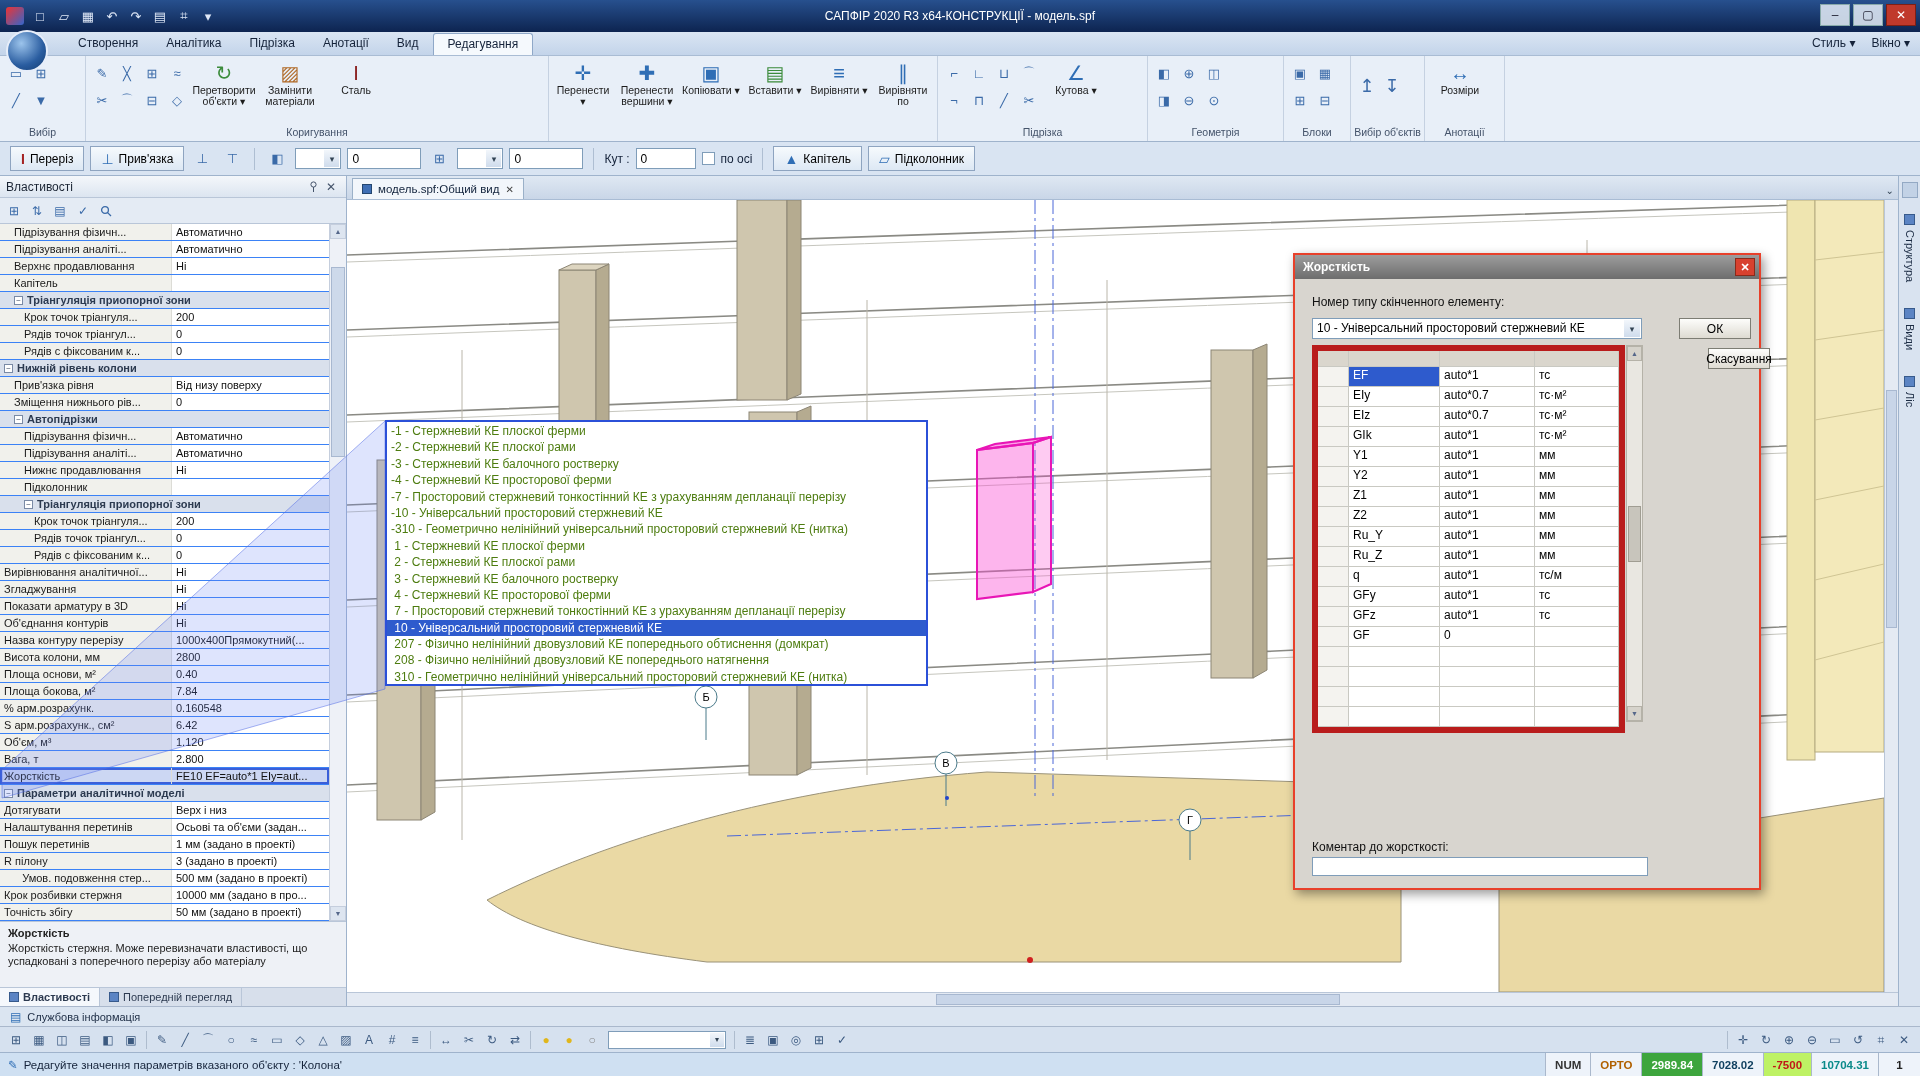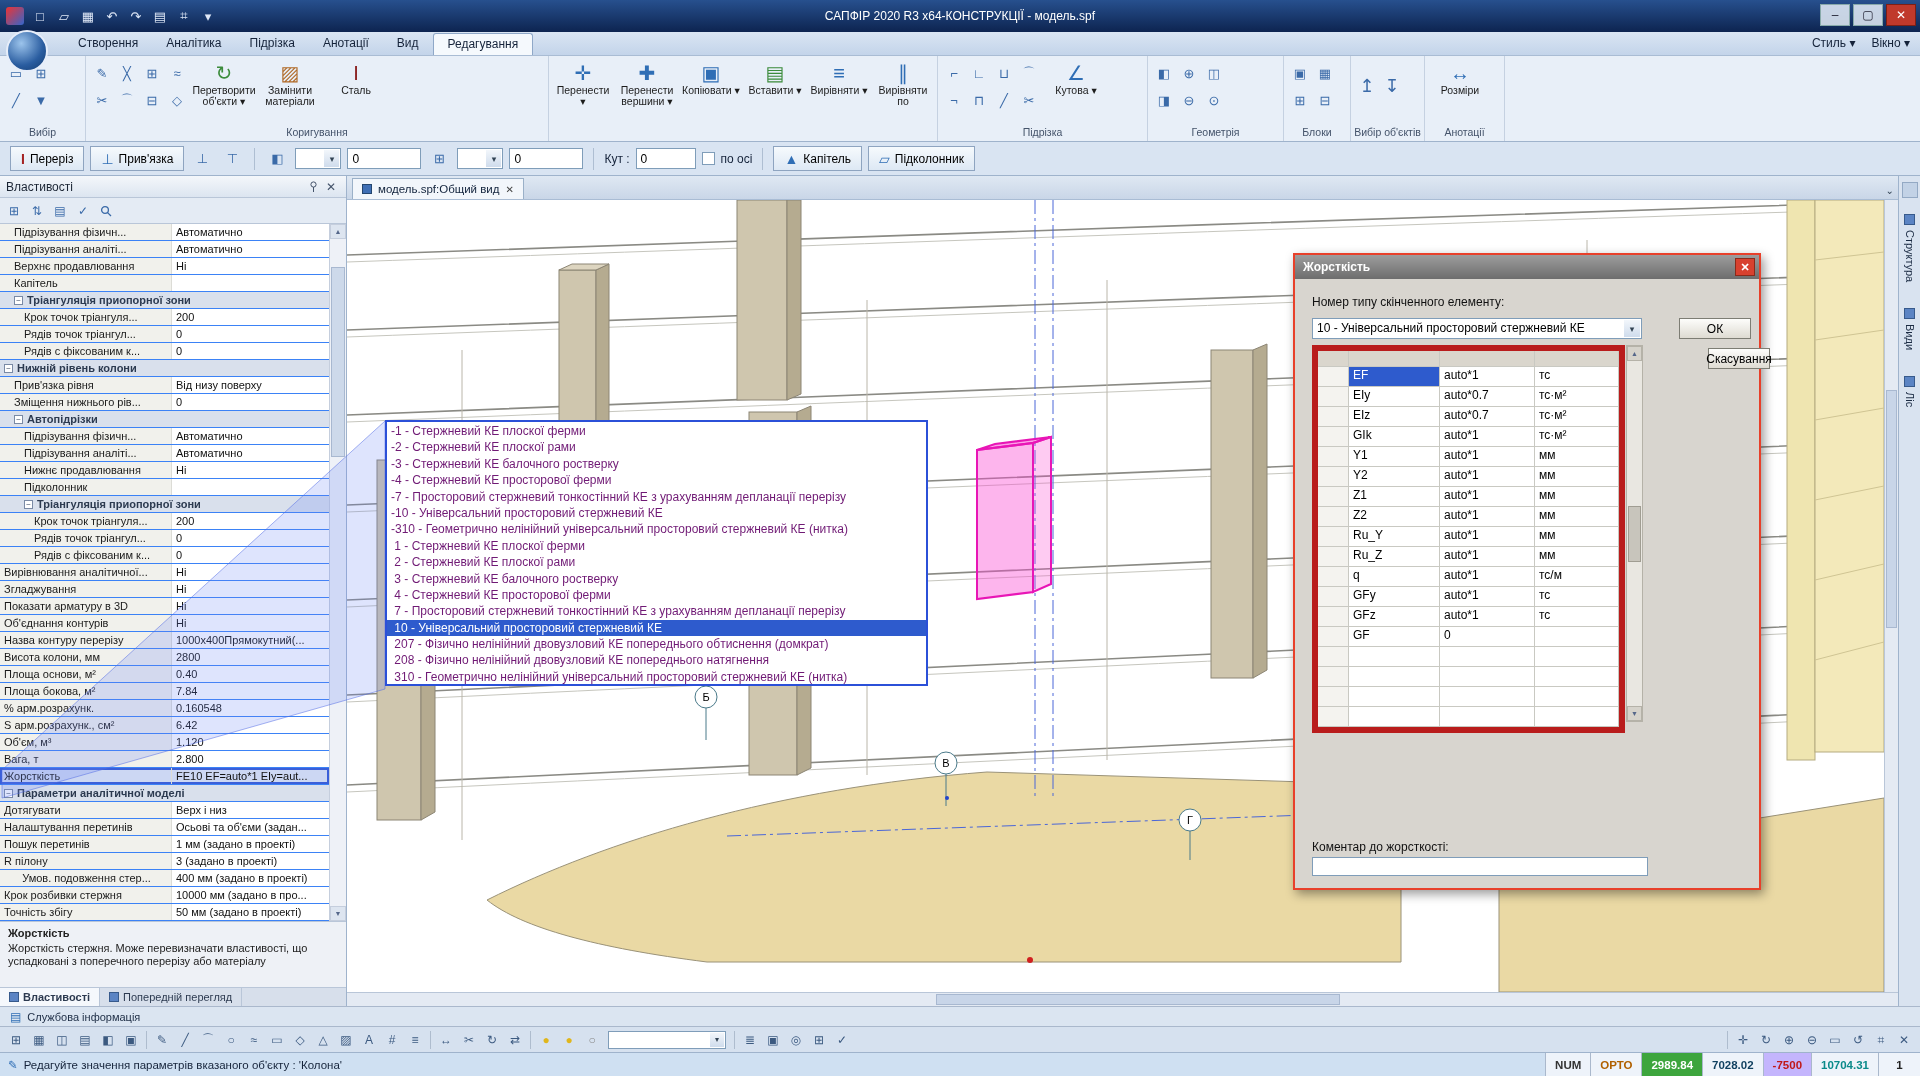--- a/index.html
+++ b/index.html
@@ -111,21 +111,21 @@
   .bsep { width:1px; height:18px; background:#aebcce; margin:0 3px; }
   .bselect { width:118px; height:18px; border:1px solid #7f9db9; background:#fff; position:relative; margin:0 4px; cursor:default; }
   .bselect .barrow { position:absolute; right:1px; top:1px; bottom:1px; width:14px; background:linear-gradient(#f2f6fb,#cfdcec); font-size:8px; display:flex; align-items:center; justify-content:center; color:#345; }
   .bspacer { flex:1; }
   .statusbar { height:24px; background:#d6e1ef; border-top:1px solid #9fb3cc; display:flex; align-items:stretch; font-size:11.5px; }
   .smsg { flex:1; display:flex; align-items:center; gap:6px; padding-left:8px; background:#cfe0f2; color:#15233a; }
   .sseg { display:flex; align-items:center; justify-content:center; padding:0 9px; border-left:1px solid #aab8cc; min-width:42px; background:#eef3fa; font-weight:bold; }
 
   
   .felist { position:absolute; left:385px; top:420px; width:543px; height:266px; background:#fff; border:2px solid #2b50d8; z-index:45; padding-top:1px; overflow:hidden; }
-  .fitem { height:16.4px; line-height:16px; font-size:12px; padding-left:4px; white-space:pre; color:#701a75; cursor:default; }
+  .fitem { height:16.4px; line-height:16px; font-size:12px; padding-left:4px; white-space:pre; color:#4d7c0f; cursor:default; }
   .fitem.sel { background:#2e5bcd; color:#fff; }
 
   
   .dialog { position:absolute; left:1293px; top:253px; width:468px; height:637px; background:#d8d5cf; border:2px solid #e8402a; box-shadow:3px 4px 10px rgba(0,0,0,.4); z-index:50; }
   .dtitle { height:24px; background:linear-gradient(#9d9d9d,#6d6d6d); color:#fff; font-weight:bold; font-size:12px; display:flex; align-items:center; padding:0 8px; position:relative; }
   .dclose { position:absolute; right:4px; top:3px; width:20px; height:18px; background:#d8412f; border:1px solid #8a2a1a; color:#fff; font-size:11px; font-weight:bold; display:flex; align-items:center; justify-content:center; cursor:default; }
   .dlabel { position:absolute; left:17px; top:40px; font-size:12px; color:#111; }
   .dcombo { position:absolute; left:17px; top:63px; width:330px; height:21px; background:#fff; border:1px solid #7f9db9; font-size:12px; padding:2px 20px 0 4px; white-space:nowrap; overflow:hidden; cursor:default; }
   .dcombo .caret { position:absolute; right:1px; top:1px; bottom:1px; width:16px; background:linear-gradient(#f2f6fb,#cfdcec); font-size:9px; display:flex; align-items:center; justify-content:center; color:#345; }
   .dbtn { position:absolute; left:384px; width:72px; height:21px; background:linear-gradient(#fdfdfb,#dedbd2); border:1px solid #7d7d74; border-radius:0; font-size:12px; display:flex; align-items:center; justify-content:center; cursor:default; }
@@ -529,21 +529,21 @@
             <div class="prow">
               <div class="plabel" style="padding-left: 4px;">Пошук перетинів</div>
               <div class="pvalue">1 мм  (задано в проекті)</div>
             </div>
             <div class="prow">
               <div class="plabel" style="padding-left: 4px;">R пілону</div>
               <div class="pvalue">3  (задано в проекті)</div>
             </div>
             <div class="prow">
               <div class="plabel" style="padding-left: 4px; text-align: center;">Умов. подовження стер...</div>
-              <div class="pvalue">400 мм  (задано в проекті)</div>
+              <div class="pvalue">500 мм  (задано в проекті)</div>
             </div>
             <div class="prow">
               <div class="plabel" style="padding-left: 4px;">Крок розбивки стержня</div>
               <div class="pvalue">10000 мм  (задано в про...</div>
             </div>
             <div class="prow">
               <div class="plabel" style="padding-left: 4px;">Точність збігу</div>
               <div class="pvalue">50 мм  (задано в проекті)</div>
             </div>
           </div>
@@ -763,21 +763,21 @@
   <div class="statusbar">
     <div class="smsg">
       <span style="color:#2f6eb5;">✎</span>
       <span>Редагуйте значення параметрів вказаного об'єкту : 'Колона'</span>
     </div>
     <div id="status-indicators" style="display:flex;">
         <span class="sseg" style="color: rgb(51, 51, 51);">NUM</span>
         <span class="sseg" style="color: rgb(176, 96, 0);">ОРТО</span>
         <span class="sseg" style="color: rgb(255, 255, 255); background: rgb(61, 165, 61);">2989.84</span>
         <span class="sseg" style="color: rgb(15, 63, 95); background: rgb(238, 243, 250);">7028.02</span>
-        <span class="sseg" style="color: rgb(192, 24, 24); background: #c4b5fd;">-7500</span>
+        <span class="sseg" style="color: rgb(192, 24, 24); background: #bef264;">-7500</span>
         <span class="sseg" style="color: rgb(11, 138, 138); background: rgb(238, 243, 250);">10704.31</span>
         <span class="sseg" style="color: rgb(34, 34, 34); background: rgb(238, 243, 250);">1</span>
       </div>
   </div>
 
   <svg class="beamoverlay">
     <polygon points="2,770 385,421 385,689 2,798" fill="rgba(105,130,245,0.22)" stroke="rgba(80,105,230,0.5)" stroke-width="1"></polygon>
   </svg>
 
   <div class="felist" id="fe-list">

